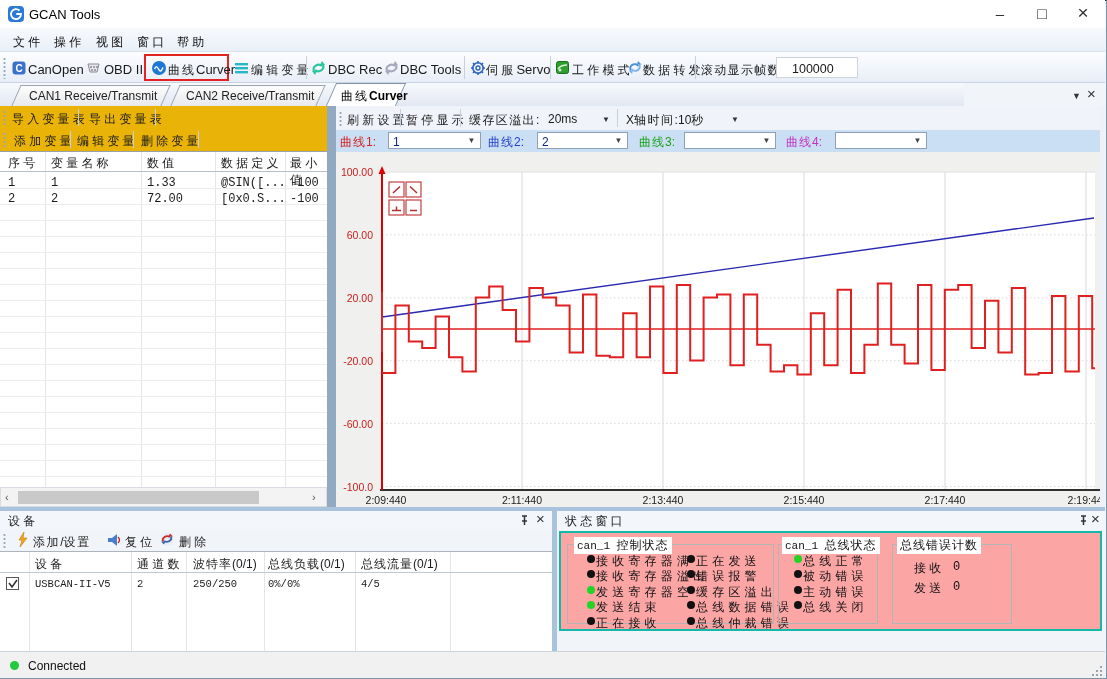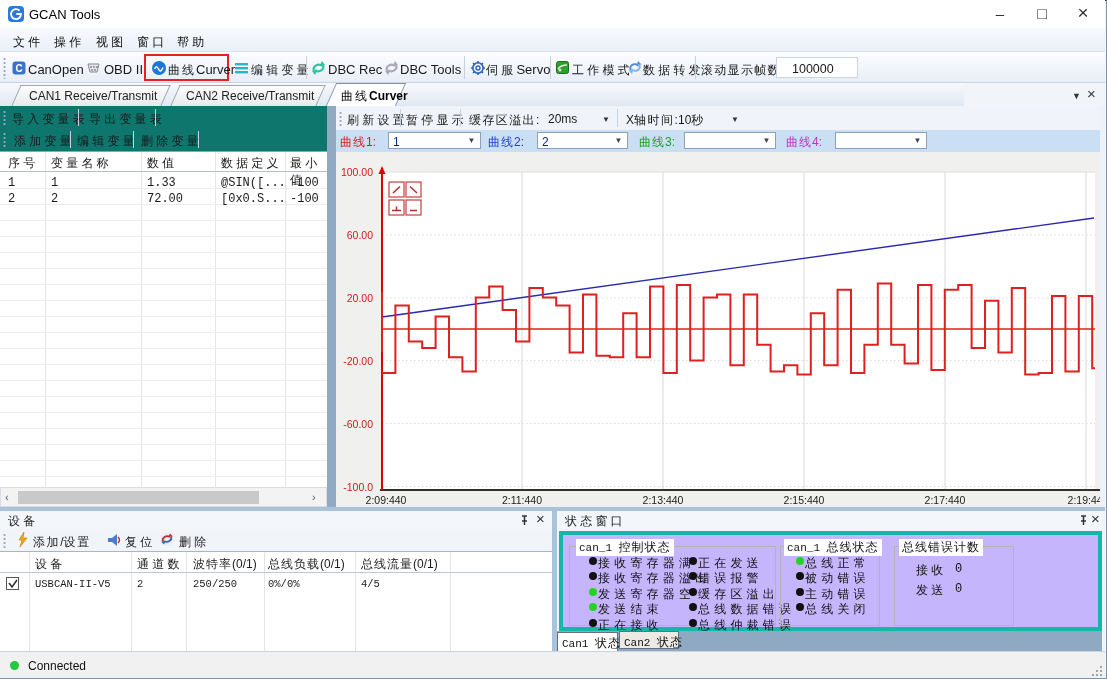--- a/index.html
+++ b/index.html
@@ -22,21 +22,21 @@
 .grip{position:absolute;width:3px;background-image:radial-gradient(circle,#9aa7b8 1px,transparent 1.2px);background-size:3px 4px}
 .tl{position:absolute;top:10px;font-size:13px;color:#1a1a1a}
 .tsep{position:absolute;top:4px;height:23px;width:1px;background:#c7d0dd}
 .ticon{position:absolute;top:9px}
 
 #tabbar{position:absolute;left:0;top:83px;width:964px;height:23px;background:linear-gradient(#f7f9fc,#e2e8f2)}
 .tab{position:absolute;top:2px;height:21px;background:linear-gradient(#fdfdfd,#e8e9ec);border:1px solid #9aa5b2;border-bottom:none;transform:skewX(-24deg)}
 .tabtxt{position:absolute;top:6px;font-size:12px;color:#222}
 #tab3{background:#fff;top:0;height:23px}
 
-#leftp{position:absolute;left:0;top:106px;width:327px;height:401px;background:#0f766e}
+#leftp{position:absolute;left:0;top:106px;width:327px;height:401px;background:#eab308}
 .lbl{position:absolute;font-size:12px;color:#1a1a1a}
 #vsplit{position:absolute;left:327px;top:106px;width:9px;height:401px;background:#92a9c2}
 #chartp{position:absolute;left:336px;top:106px;width:764px;height:401px;background:#f0f3f9}
 #crow2{position:absolute;left:0;top:24px;width:764px;height:22px;background:#cbdff4}
 .combo{position:absolute;background:#fff;border:1px solid #8fa0b4;height:17px}
 .combo .ar{position:absolute;right:1px;top:1px;width:15px;height:13px;color:#444;font-size:8px;text-align:center;line-height:13px}
 #chartarea{position:absolute;left:0;top:46px;width:764px;height:355px;background:#f0f0ee}
 #rstrip{position:absolute;left:1100px;top:106px;width:5px;height:401px;background:#eef2f8}
 
 #hsplit{position:absolute;left:0;top:507px;width:1105px;height:4px;background:#a9c3dd}
@@ -370,21 +370,21 @@
 <div id="bsplit"></div>
 <div id="statusp">
  <div class="ptitle">
       <span class="c" style="position:absolute;left:8px;top:2px">状态窗口</span>
   <svg class="pin" style="left:521px">
         <path d="M3 2h5M5.5 2v5M3 7h5M5.5 7v4" stroke="#333" stroke-width="1.5" fill="none"></path>
       </svg>
   <span class="abs" style="left:534px;top:-1px;font-size:15px;color:#333">×</span>
  </div>
 
- <div class="abs" style="left:2px;top:20px;width:543px;height:100px;background:#c4b5fd;border:4px solid #14b8a6">
+ <div class="abs" style="left:2px;top:20px;width:543px;height:100px;background:#fca5a5;border:2px solid #14b8a6">
 
   <div class="gb" style="left:6px;top:11px;width:207px;height:80px"></div>
   <span class="gl mono" style="left:13px;top:4px;font-size:11px">can_1 <span class="c" style="letter-spacing:1px;font-family:'Liberation Sans'">控制状态</span></span>
   <span class="sdot" style="left:26px;top:22px"></span>
       <span class="si" style="left:35px;top:20px"><span class="c" style="letter-spacing:4.2px">接收寄存器满</span></span>
   <span class="sdot" style="left:26px;top:37px"></span>
       <span class="si" style="left:35px;top:35px"><span class="c" style="letter-spacing:4.2px">接收寄存器溢出</span></span>
   <span class="sdot" style="left:26px;top:53px;background:#25d325"></span>
       <span class="si" style="left:35px;top:51px"><span class="c" style="letter-spacing:4.2px">发送寄存器空</span></span>
   <span class="sdot" style="left:26px;top:68px;background:#25d325"></span>
@@ -414,26 +414,20 @@
       <span class="si" style="left:242px;top:66px"><span class="c" style="letter-spacing:4.2px">总线关闭</span></span>
 
   <div class="gb" style="left:331px;top:11px;width:120px;height:80px"></div>
   <span class="gl" style="left:336px;top:4px"><span class="c" style="letter-spacing:1px">总线错误计数</span></span>
   <span class="si" style="left:353px;top:27px"><span class="c">接收</span></span>
       <span class="si mono" style="left:392px;top:27px">0</span>
   <span class="si" style="left:353px;top:47px"><span class="c">发送</span></span>
       <span class="si mono" style="left:392px;top:47px">0</span>
  </div>
 
- <div class="abs" style="left:0;top:120px;width:545px;height:20px;background:#8ea9c1">
-  <div class="abs" style="left:0;top:1px;width:61px;height:19px;background:#fff;border:1px solid #667080;border-bottom:none"></div>
-  <span class="abs mono" style="left:5px;top:4px;font-size:11px">Can1 <span class="c" style="letter-spacing:1px;font-family:'Liberation Sans'">状态</span></span>
-  <div class="abs" style="left:62px;top:0;width:60px;height:18px;background:#edeae5;border:1px solid #667080"></div>
-  <span class="abs mono" style="left:67px;top:3px;font-size:11px">Can2 <span class="c" style="letter-spacing:1px;font-family:'Liberation Sans'">状态</span></span>
- </div>
 </div>
 
 <div id="sbar">
  <span class="dot" style="width:9px;height:9px;background:#22c93e;position:absolute;left:10px;top:9px"></span>
  <span style="position:absolute;left:28px;top:7px;font-size:12px">Connected</span>
  <svg style="position:absolute;left:1092px;top:14px" width="11" height="11">
       <g fill="#9ba3ad">
         <rect x="8" y="0" width="2" height="2"></rect>
         <rect x="8" y="4" width="2" height="2"></rect>
         <rect x="8" y="8" width="2" height="2"></rect>

